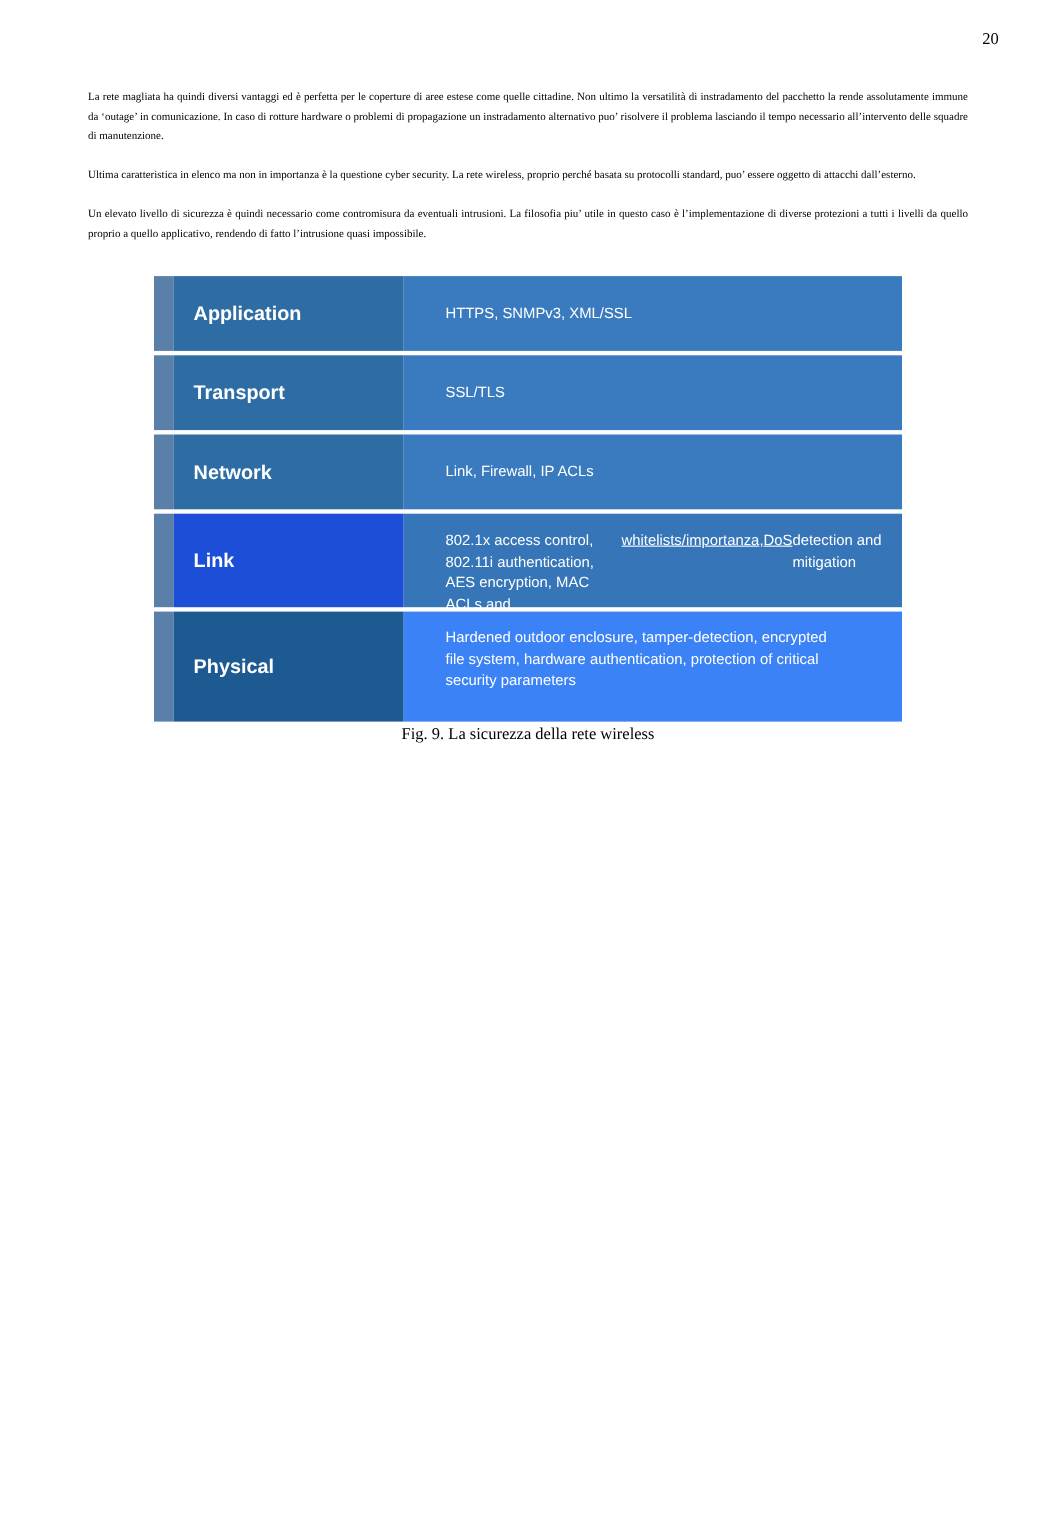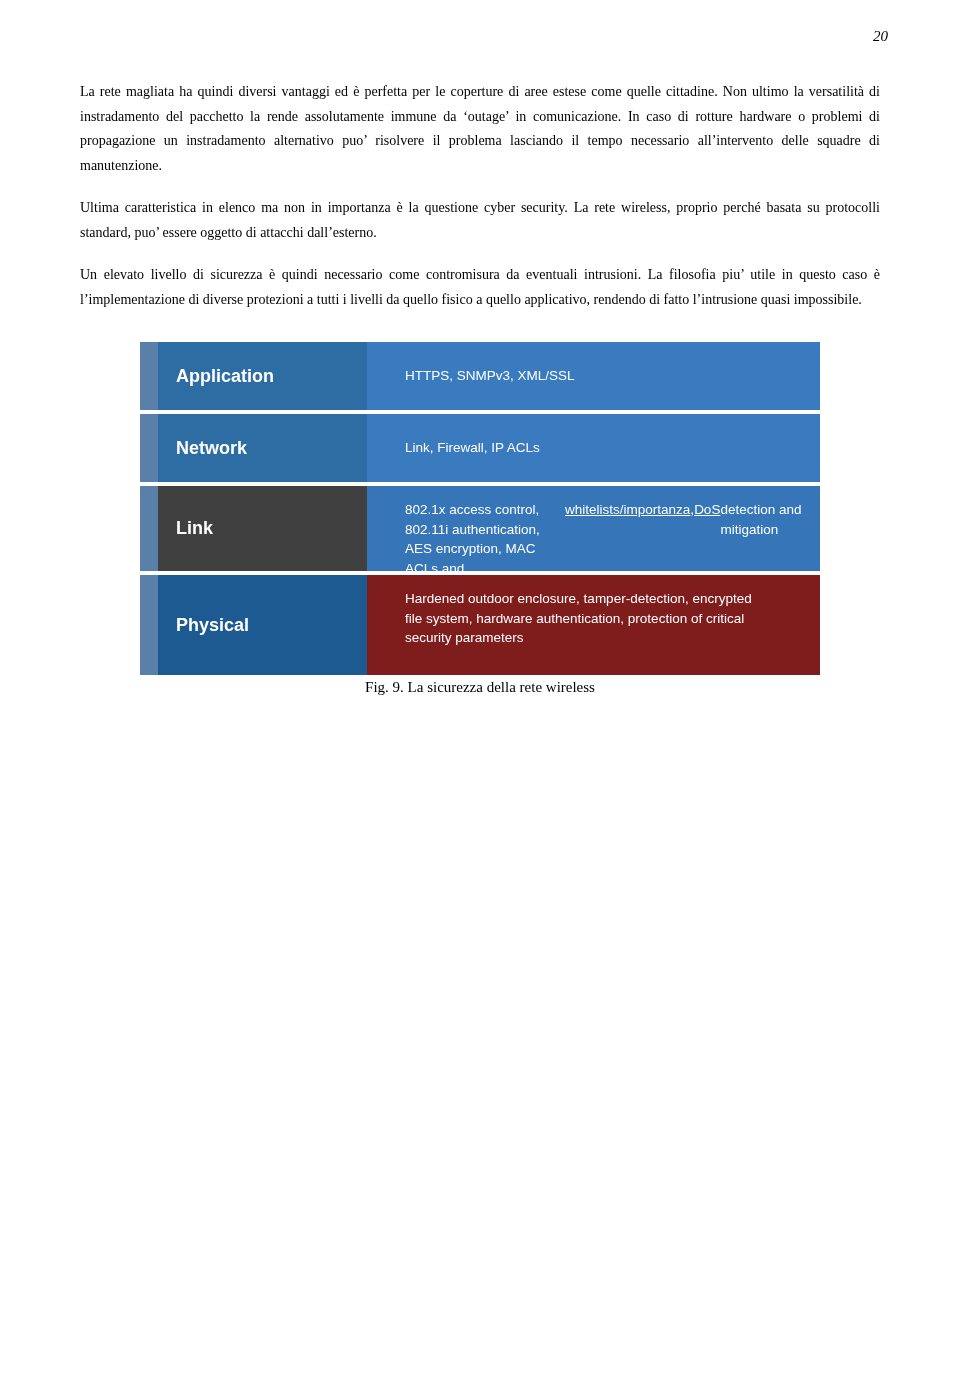--- a/index.html
+++ b/index.html
@@ -6,31 +6,30 @@
     body {
       background: #ffffff;
       font-family: "Times New Roman", Times, serif;
       width: 960px;
       min-height: 1375px;
       position: relative;
     }
     .page-number {
       position: absolute;
       top: 28px;
-      right: 72px;
+      right: 52px;
       font-size: 15px;
       color: #000;
-      font-style: italic;
     }
     .content {
       padding: 60px 80px 40px 80px;
       margin-top: 20px;
     }
     .paragraph {
-      font-size: 14px;
+      font-size: 10px;
       line-height: 1.75;
       text-align: justify;
       color: #000;
       margin-bottom: 18px;
     }
     .figure-container {
       margin: 30px auto 20px auto;
       width: 680px;
     }
     .diagram-row {
@@ -76,30 +75,30 @@
     }
     .link-row .layer-label-cell,
     .link-row .layer-desc-cell {
       height: 85px;
     }
     .physical-row .layer-label-cell,
     .physical-row .layer-desc-cell {
       height: 100px;
     }
     .layer-label-cell.link-label {
-      background: #404040;
+      background: #1d4ed8;
     }
     .layer-desc-cell.link-desc {
       background: #3575b8;
     }
     .layer-label-cell.physical-label {
       background: #1e5a92;
     }
     .layer-desc-cell.physical-desc {
-      background: #7f1d1d;
+      background: #3b82f6;
     }
     .figure-caption {
       text-align: center;
       font-size: 15px;
       color: #000;
       margin-top: 0;
       font-family: "Times New Roman", Times, serif;
     }
     .underline {
       text-decoration: underline;
@@ -109,31 +108,36 @@
 </head>
 <body>
 
 <div class="page-number">20</div>
 
 <div class="content">
   <p class="paragraph">La rete magliata ha quindi diversi vantaggi ed è perfetta per le coperture di aree estese come quelle cittadine. Non ultimo la versatilità di instradamento del pacchetto la rende assolutamente immune da ‘outage’ in comunicazione. In caso di rotture hardware o problemi di propagazione un instradamento alternativo puo’ risolvere il problema lasciando il tempo necessario all’intervento delle squadre di manutenzione.</p>
 
   <p class="paragraph">Ultima caratteristica in elenco ma non in importanza è la questione cyber security. La rete wireless, proprio perché basata su protocolli standard, puo’ essere oggetto di attacchi dall’esterno.</p>
 
-  <p class="paragraph">Un elevato livello di sicurezza è quindi necessario come contromisura da eventuali intrusioni. La filosofia piu’ utile in questo caso è l’implementazione di diverse protezioni a tutti i livelli da quello fisico a quello applicativo, rendendo di fatto l’intrusione quasi impossibile.</p>
+  <p class="paragraph">Un elevato livello di sicurezza è quindi necessario come contromisura da eventuali intrusioni. La filosofia piu’ utile in questo caso è l’implementazione di diverse protezioni a tutti i livelli da quello proprio a quello applicativo, rendendo di fatto l’intrusione quasi impossibile.</p>
 
   <div class="figure-container">
     <div>
 
       <div class="diagram-row">
         <div class="layer-left-bar"></div>
         <div class="layer-label-cell">Application</div>
         <div class="layer-desc-cell">HTTPS, SNMPv3,  XML/SSL</div>
       </div>
 
+      <div class="diagram-row">
+        <div class="layer-left-bar"></div>
+        <div class="layer-label-cell">Transport</div>
+        <div class="layer-desc-cell">SSL/TLS</div>
+      </div>
 
       <div class="diagram-row">
         <div class="layer-left-bar"></div>
         <div class="layer-label-cell">Network</div>
         <div class="layer-desc-cell">Link, Firewall, IP ACLs</div>
       </div>
 
       <div class="diagram-row link-row">
         <div class="layer-left-bar" style="height:85px;"></div>
         <div class="layer-label-cell link-label" style="height:85px;">Link</div>

